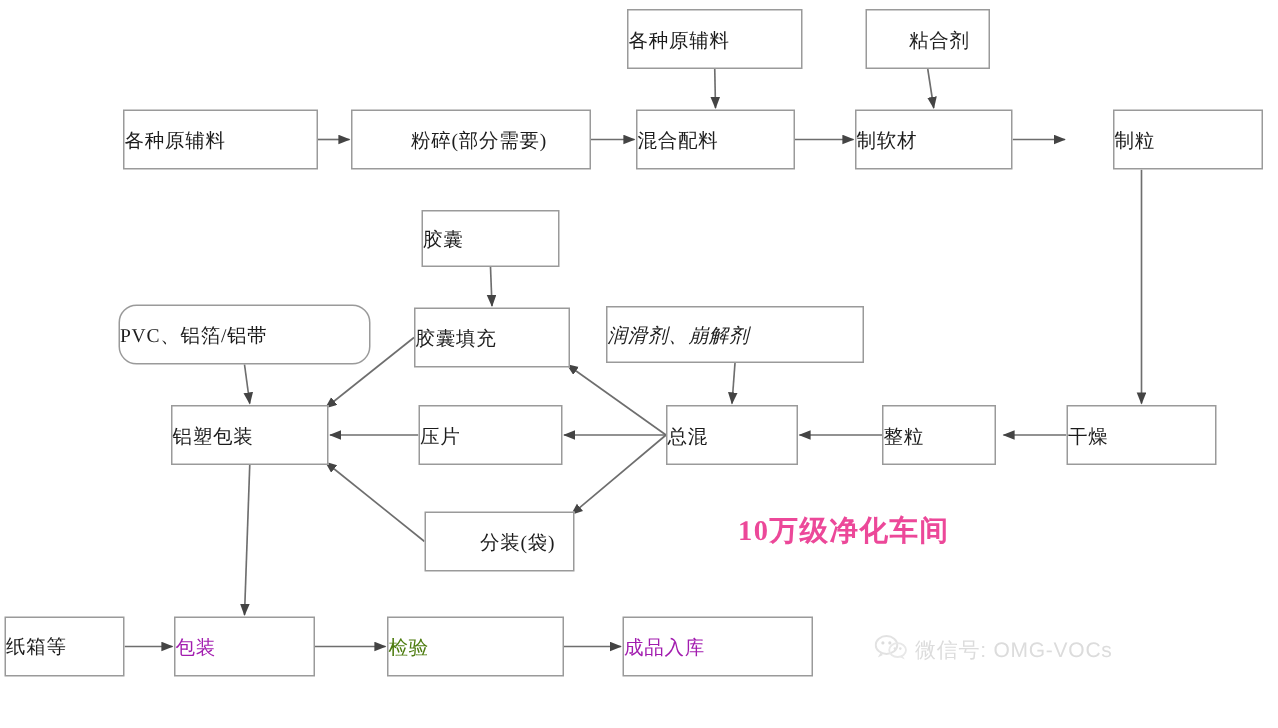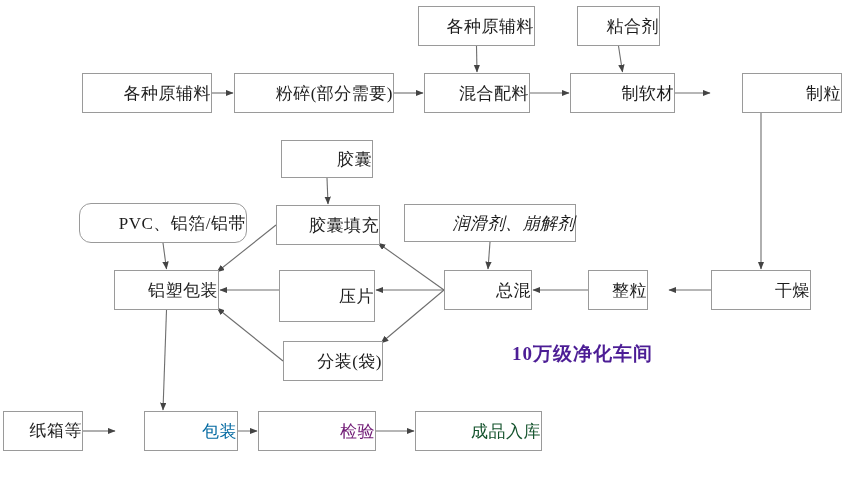--- a/index.html
+++ b/index.html
@@ -26,37 +26,36 @@
     height: 485px;
     pointer-events: none;
   }
   .node {
     position: absolute;
     box-sizing: border-box;
     border: 1px solid #9a9a9a;
     background: #ffffff;
     display: flex;
     align-items: center;
-    justify-content: flex-end;
+    justify-content: flex-start;
     color: #1c1c1c;
-    font-size: 17px;
+    font-size: 13px;
     line-height: 1;
     letter-spacing: 0.5px;
     white-space: nowrap;
     z-index: 2;
   }
   .label-free {
     position: absolute;
     font-weight: bold;
     font-size: 19px;
-    color: #4c1d95;
+    color: #ec4899;
     letter-spacing: 1px;
     white-space: nowrap;
     z-index: 2;
-    margin-left: 20px;
   }
   #watermark {
     position: absolute;
     display: flex;
     align-items: center;
     gap: 5px;
     color: #dcdcdc;
     font-size: 14px;
     font-family: "Liberation Sans", sans-serif;
     letter-spacing: 0.5px;
@@ -109,70 +108,85 @@
       </div>
       <div class="node" style="left: 234px; top: 73px; width: 160px; height: 40px; border-color: rgb(154, 154, 154); color: rgb(28, 28, 28); padding-left: 39px;">
         <span>粉碎(部分需要)</span>
       </div>
       <div class="node" style="left: 418px; top: 6px; width: 117px; height: 40px; border-color: rgb(154, 154, 154); color: rgb(28, 28, 28);">
         <span>各种原辅料</span>
       </div>
       <div class="node" style="left: 424px; top: 73px; width: 106px; height: 40px; border-color: rgb(154, 154, 154); color: rgb(28, 28, 28);">
         <span>混合配料</span>
       </div>
-      <div class="node" style="left: 577px; top: 6px; width: 83px; height: 40px; border-color: rgb(154, 154, 154); color: rgb(28, 28, 28);">
+      <div class="node" style="left: 577px; top: 6px; width: 83px; height: 40px; border-color: rgb(154, 154, 154); color: rgb(28, 28, 28); padding-left: 28px;">
         <span>粘合剂</span>
       </div>
       <div class="node" style="left: 570px; top: 73px; width: 105px; height: 40px; border-color: rgb(154, 154, 154); color: rgb(28, 28, 28);">
         <span>制软材</span>
       </div>
       <div class="node" style="left: 711px; top: 73px; width: 100px; height: 40px; border-color: rgb(154, 154, 154); color: rgb(28, 28, 28); margin-left: 31px;">
         <span>制粒</span>
       </div>
       <div class="node" style="left: 711px; top: 270px; width: 100px; height: 40px; border-color: rgb(154, 154, 154); color: rgb(28, 28, 28);">
         <span>干燥</span>
       </div>
-      <div class="node" style="left: 588px; top: 270px; width: 60px; height: 40px; border-color: rgb(154, 154, 154); color: rgb(28, 28, 28);">
+      <div class="node" style="left: 588px; top: 270px; width: 76px; height: 40px; border-color: rgb(154, 154, 154); color: rgb(28, 28, 28);">
         <span>整粒</span>
       </div>
       <div class="node" style="left: 444px; top: 270px; width: 88px; height: 40px; border-color: rgb(154, 154, 154); color: rgb(28, 28, 28);">
         <span>总混</span>
       </div>
       <div class="node" style="left: 404px; top: 204px; width: 172px; height: 38px; border-color: rgb(154, 154, 154); color: rgb(28, 28, 28); font-style: italic;">
         <span>润滑剂、崩解剂</span>
       </div>
       <div class="node" style="left: 281px; top: 140px; width: 92px; height: 38px; border-color: rgb(154, 154, 154); color: rgb(28, 28, 28);">
         <span>胶囊</span>
       </div>
       <div class="node" style="left: 276px; top: 205px; width: 104px; height: 40px; border-color: rgb(154, 154, 154); color: rgb(28, 28, 28);">
         <span>胶囊填充</span>
       </div>
       <div class="node" style="left: 79px; top: 203px; width: 168px; height: 40px; border-color: rgb(154, 154, 154); color: rgb(28, 28, 28); border-radius: 12px;">
         <span>PVC、铝箔/铝带</span>
       </div>
-      <div class="node" style="left: 279px; top: 270px; width: 96px; height: 52px; border-color: rgb(154, 154, 154); color: rgb(28, 28, 28);">
+      <div class="node" style="left: 279px; top: 270px; width: 96px; height: 40px; border-color: rgb(154, 154, 154); color: rgb(28, 28, 28);">
         <span>压片</span>
       </div>
       <div class="node" style="left: 114px; top: 270px; width: 105px; height: 40px; border-color: rgb(154, 154, 154); color: rgb(28, 28, 28);">
         <span>铝塑包装</span>
       </div>
       <div class="node" style="left: 283px; top: 341px; width: 100px; height: 40px; border-color: rgb(154, 154, 154); color: rgb(28, 28, 28); padding-left: 36px;">
         <span>分装(袋)</span>
       </div>
       <div class="node" style="left: 3px; top: 411px; width: 80px; height: 40px; border-color: rgb(154, 154, 154); color: rgb(28, 28, 28); font-family: Liberation Mono, monospace;">
         <span>纸箱等</span>
       </div>
-      <div class="node" style="left: 116px; top: 411px; width: 94px; height: 40px; border-color: rgb(154, 154, 154); color: #0369a1; margin-left: 28px;">
+      <div class="node" style="left: 116px; top: 411px; width: 94px; height: 40px; border-color: rgb(154, 154, 154); color: #a21caf;">
         <span>包装</span>
       </div>
-      <div class="node" style="left: 258px; top: 411px; width: 118px; height: 40px; border-color: rgb(154, 154, 154); color: #701a75;">
+      <div class="node" style="left: 258px; top: 411px; width: 118px; height: 40px; border-color: rgb(154, 154, 154); color: #4d7c0f;">
         <span>检验</span>
       </div>
-      <div class="node" style="left: 415px; top: 411px; width: 127px; height: 40px; border-color: rgb(154, 154, 154); color: #14532d;">
+      <div class="node" style="left: 415px; top: 411px; width: 127px; height: 40px; border-color: rgb(154, 154, 154); color: #a21caf;">
         <span>成品入库</span>
       </div>
     </div>
   <div id="labels-layer">
       <div class="label-free" style="left: 492px; top: 341px;">10万级净化车间</div>
     </div>
 
+  <div id="watermark" style="left: 583px; top: 423px; color: rgb(220, 220, 220);">
+    <span class="wechat-icon">
+      <svg width="22" height="18" viewBox="0 0 22 18" aria-hidden="true">
+        <ellipse cx="8" cy="7" rx="7.2" ry="6" fill="none" stroke="#e2e2e2" stroke-width="1.3"></ellipse>
+        <path d="M4 12.2 L2.2 15.4 L5.6 13.6 z" fill="#e2e2e2"></path>
+        <circle cx="5.6" cy="5.6" r="1.05" fill="#dcdcdc"></circle>
+        <circle cx="10.2" cy="5.6" r="1.05" fill="#dcdcdc"></circle>
+        <ellipse cx="15.4" cy="10.4" rx="5.6" ry="4.6" fill="none" stroke="#e8e8e8" stroke-width="1.2"></ellipse>
+        <path d="M18.6 14 L20.2 16.6 L17.4 15.3 z" fill="#e8e8e8"></path>
+        <circle cx="13.6" cy="9.4" r="0.85" fill="#e2e2e2"></circle>
+        <circle cx="17.2" cy="9.4" r="0.85" fill="#e2e2e2"></circle>
+      </svg>
+    </span>
+    <span class="wm-text">微信号: OMG-VOCs</span>
+  </div>
 
 </div>
 
 </body></html>

